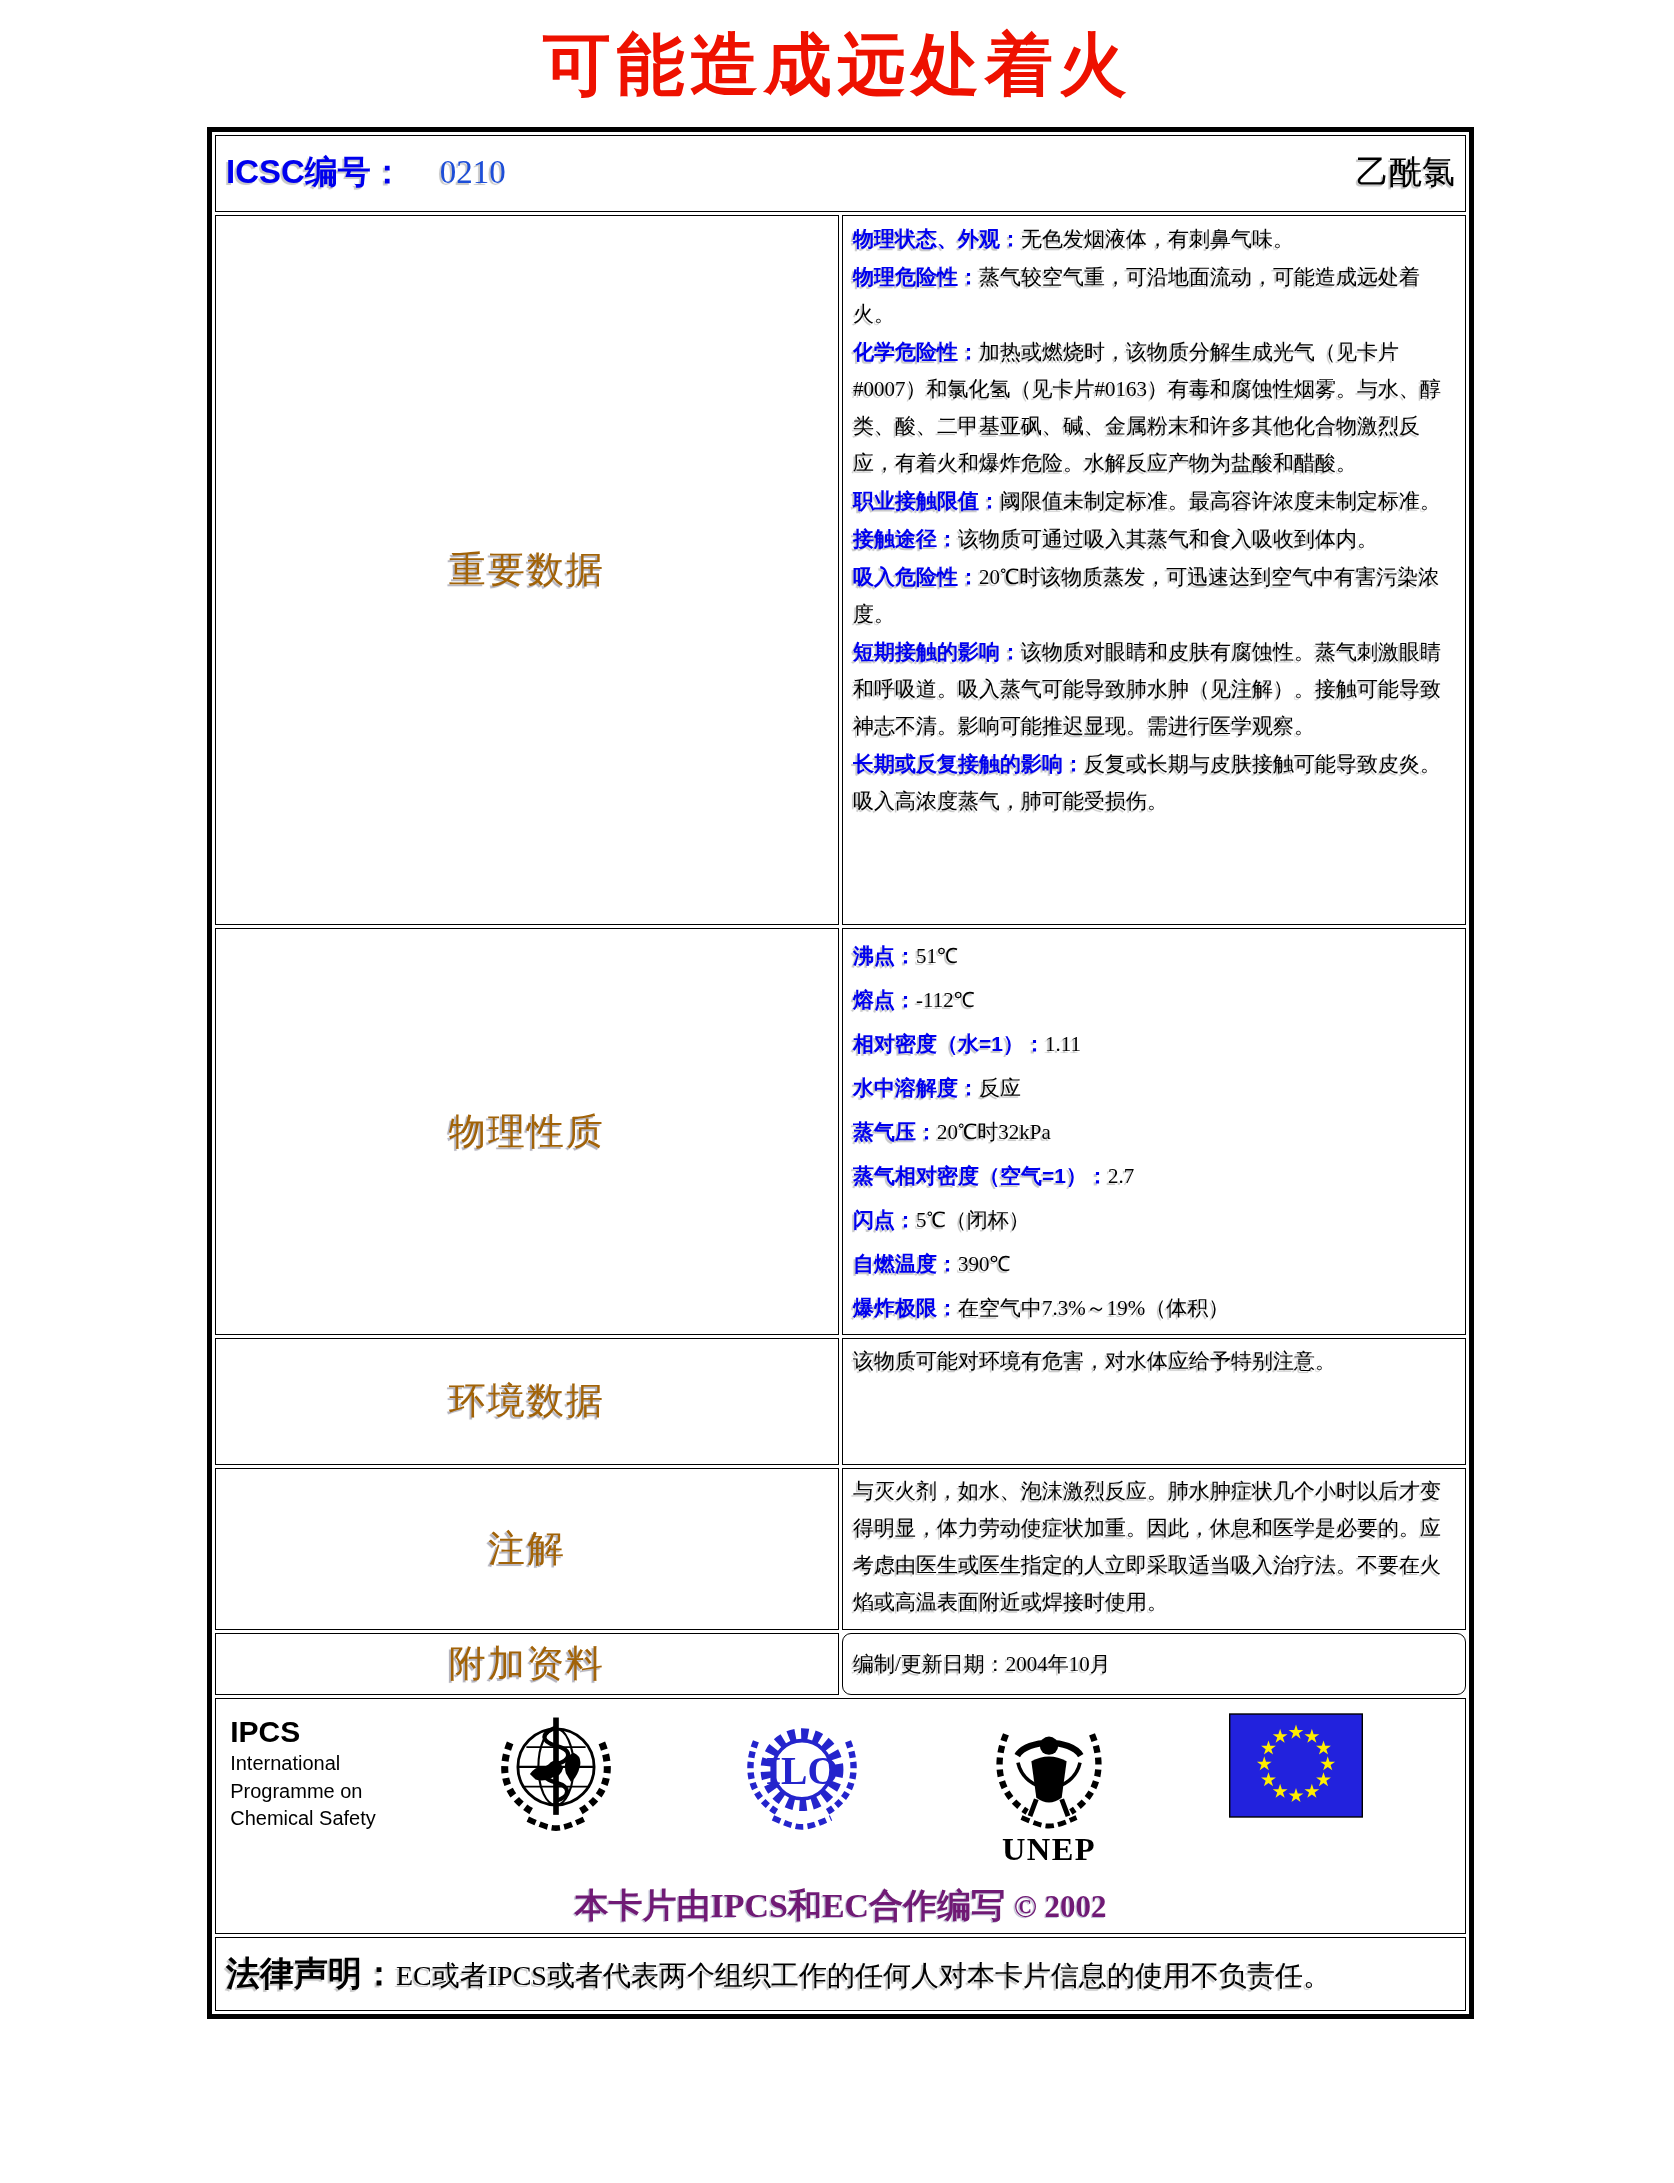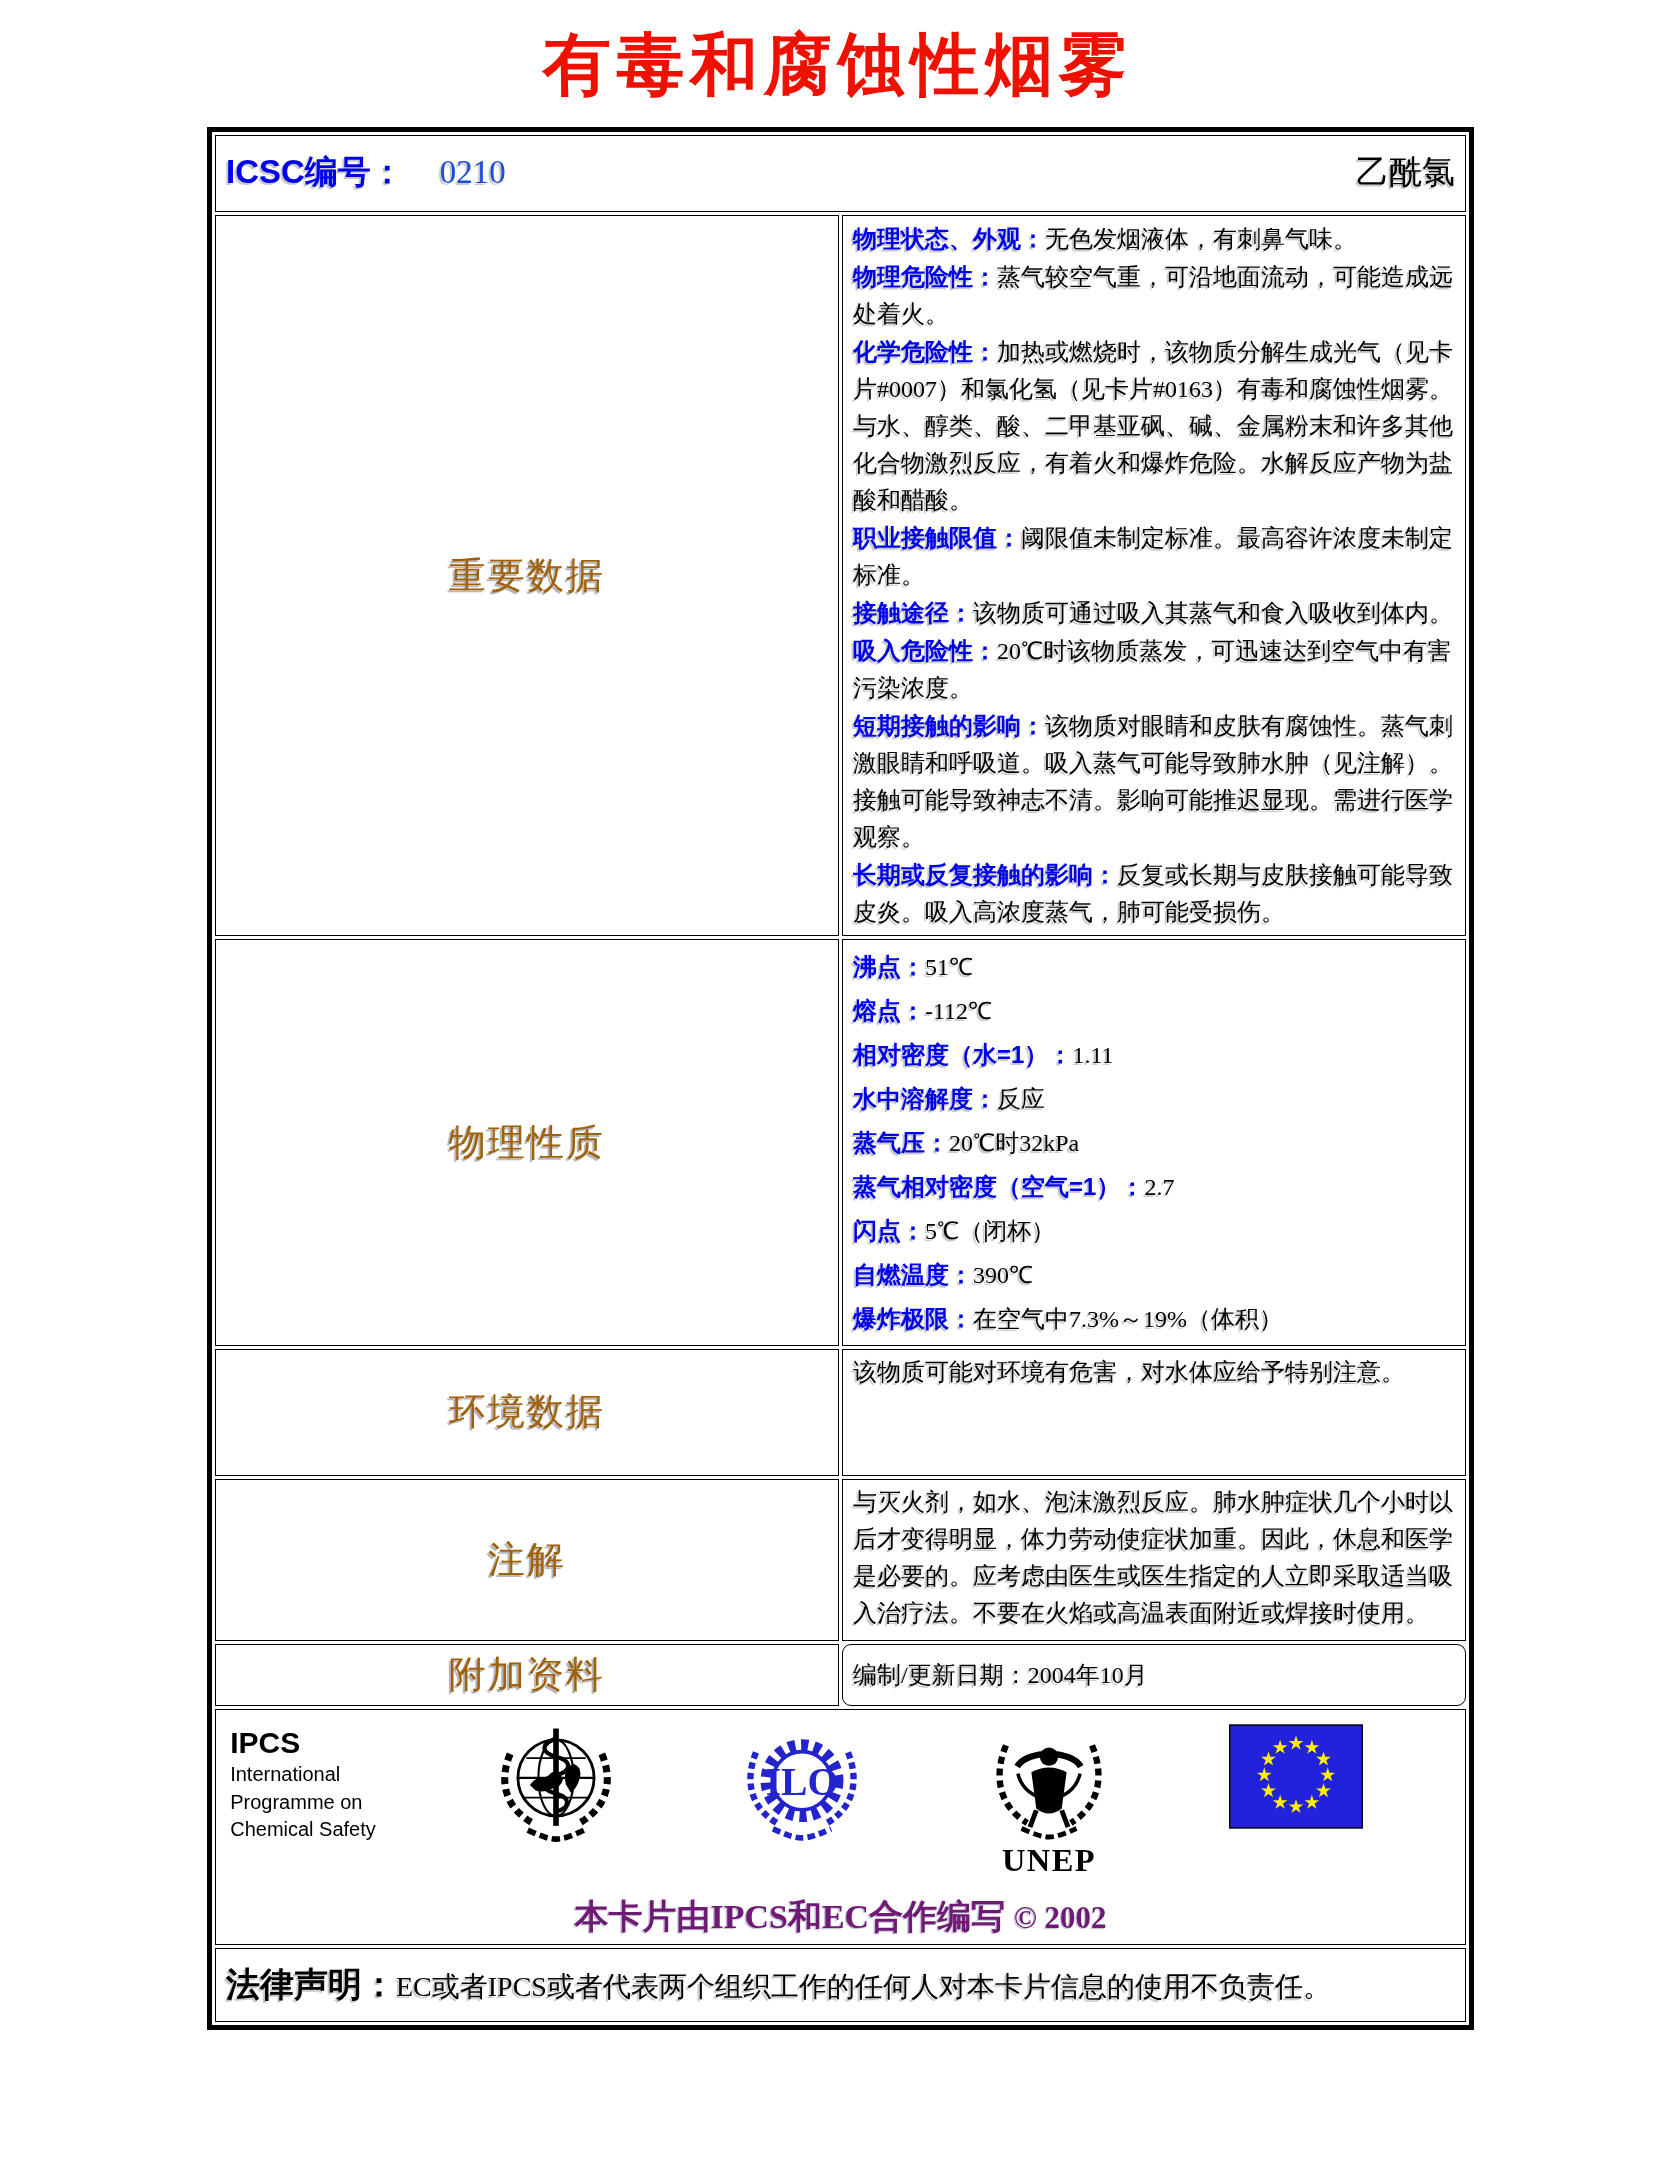--- a/index.html
+++ b/index.html
@@ -6,21 +6,21 @@
   .page{position:relative;width:1675px;height:2183px;background:#ffffff;overflow:hidden;
         font-family:"Liberation Sans",sans-serif;}
   .title{margin:20px 0 15.6px 0;text-align:center;color:#EE1100;font-size:68px;font-weight:bold;
          letter-spacing:5.7px;font-family:"DejaVu Serif",serif;}
   table.card{margin-left:207px;width:1267px;border:5px solid #000;border-collapse:separate;
              border-spacing:3.5px;background:#fff;table-layout:fixed;}
   td.cell{border:1.4px solid #000;background:#fff;vertical-align:top;padding:4.2px 10px;}
   td.label-cell{width:175px;vertical-align:middle;text-align:center;color:#a16207;
                 font-size:37px;letter-spacing:2.1px;font-weight:500;
                 text-shadow:-2.1px 2.1px 0.7px rgba(0,0,40,0.30);}
-  .content{font-family:"Liberation Serif",serif;font-size:24px;line-height:37px;color:#000;
+  .content{font-family:"Liberation Serif",serif;font-size:21px;line-height:37px;color:#000;
            text-shadow:-2.1px 2.1px 0.7px rgba(0,0,0,0.22);}
   .item{margin:0;}
   .phys .item{line-height:44px;}
   .lbl{color:#0000EE;font-weight:bold;font-family:"Liberation Sans",sans-serif;}
   .hdr-flex{display:flex;justify-content:space-between;align-items:center;height:65px;
             font-size:33px;text-shadow:-2.1px 2.1px 0.7px rgba(0,0,0,0.22);}
   .hdr-left .lbl{font-size:33px;}
   .hdr-left .val{font-family:"Liberation Serif",serif;color:#1d4ed8;padding-left:36px;}
   .chem{font-family:"Liberation Serif",serif;color:#000;}
   
@@ -35,21 +35,21 @@
   .legal{font-size:28px;font-family:"Liberation Serif",serif;line-height:45px;
          text-shadow:-2.1px 2.1px 0.7px rgba(0,0,0,0.22);}
   .legal-lbl{font-weight:bold;font-family:Liberation Serif, serif;font-size:34px;}
   svg{display:block;}
 </style>
 </head>
 <body>
 
 <div class="page">
 
-  <h1 class="title">有毒和腐蚀性烟雾</h1>
+  <h1 class="title">可能造成远处着火</h1>
 
   <table class="card">
 
     <tbody>
         <tr>
       <td class="cell" colspan="2" style="height:67px;">
         <div class="hdr-flex">
           <div class="hdr-left">
             <span class="lbl">ICSC编号：</span><span class="val">0210</span>
           </div>

